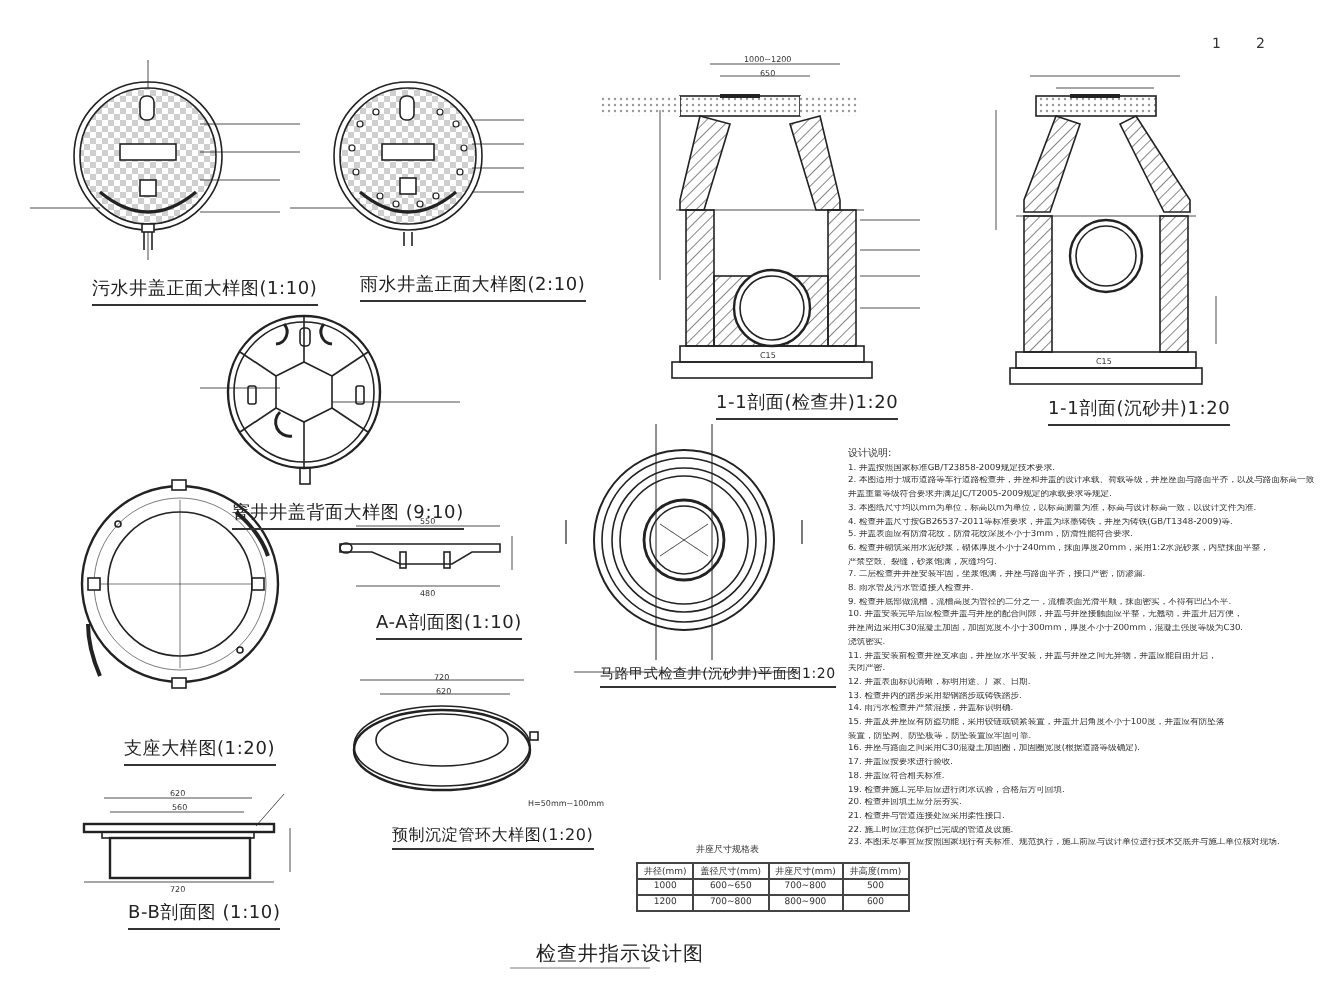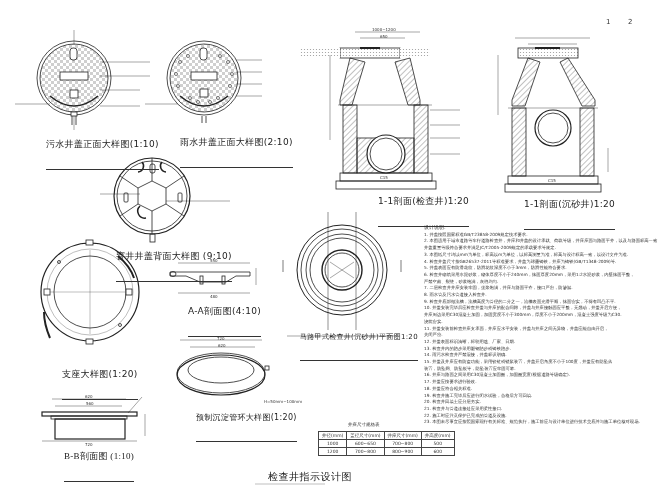--- a/index.html
+++ b/index.html
@@ -1,18 +1,18 @@
 <!DOCTYPE html>
 <html><head>
 <meta charset="utf-8">
 <style>
   html,body{margin:0;padding:0;background:#fff;}
   body{width:667px;height:500px;position:relative;overflow:hidden;font-family:"DejaVu Sans",sans-serif;color:#222;}
   svg{position:absolute;left:0;top:0;}
-  .cap{position:absolute;font-size:9px;color:#222;white-space:nowrap;border-bottom:1.5px solid #333;padding-bottom:18px;letter-spacing:0.3px;}
+  .cap{position:absolute;font-size:9px;color:#222;white-space:nowrap;border-bottom:1.5px solid #333;padding-bottom:1px;letter-spacing:0.3px;}
   .title{position:absolute;font-size:10px;color:#222;white-space:nowrap;letter-spacing:0.5px;}
   .pgnum{position:absolute;font-size:7px;color:#333;}
   .notes{position:absolute;left:424px;top:224px;width:240px;font-size:4.3px;line-height:6.7px;color:#333;}
   .notes .nh{font-size:5px;margin-bottom:1px;}
   .notes .ln{white-space:nowrap;overflow:hidden;}
   .tbl{position:absolute;left:318px;top:431px;border-collapse:collapse;font-size:4.5px;color:#333;}
   .tbl td,.tbl th{border:0.8px solid #444;padding:0 3px;height:7px;text-align:center;font-weight:normal;}
   .tblcap{position:absolute;left:348px;top:422px;font-size:4.5px;color:#333;}
   .note-s{position:absolute;font-size:4px;color:#333;white-space:nowrap;}
 </style>
@@ -211,28 +211,28 @@
 
     <line x1="255" y1="484" x2="325" y2="484" stroke-width="0.3"></line>
   </g>
 </svg>
 
 <div class="pgnum" style="left:606px;top:18px;">1</div>
 <div class="pgnum" style="left:628px;top:18px;">2</div>
 
 <div class="cap" style="left:46px;top:138px;">污水井盖正面大样图(1:10)</div>
 <div class="cap" style="left:180px;top:136px;">雨水井盖正面大样图(2:10)</div>
-<div class="cap" style="left:358px;top:195px;margin-left:20px;">1-1剖面(检查井)1:20</div>
+<div class="cap" style="left:358px;top:195px;">1-1剖面(检查井)1:20</div>
 <div class="cap" style="left:524px;top:198px;">1-1剖面(沉砂井)1:20</div>
 <div class="cap" style="left:116px;top:250px;">窨井井盖背面大样图 (9:10)</div>
-<div class="cap" style="left:188px;top:305px;">A-A剖面图(4:10)</div>
+<div class="cap" style="left:188px;top:305px;">A-A剖面图(1:10)</div>
 <div class="cap" style="left:62px;top:368px;">支座大样图(1:20)</div>
 <div class="cap" style="left:300px;top:332px;font-size:7px;">马路甲式检查井(沉砂井)平面图1:20</div>
 <div class="cap" style="left:196px;top:412px;font-size:8px;">预制沉淀管环大样图(1:20)</div>
-<div class="cap" style="left:64px;top:450px;font-family:Liberation Serif, serif;">B-B剖面图 (1:10)</div>
+<div class="cap" style="left:64px;top:450px;">B-B剖面图 (1:10)</div>
 
 <div class="note-s" style="left:264px;top:399px;">H=50mm~100mm</div>
 <div class="note-s" style="left:217px;top:336px;">720</div>
 <div class="note-s" style="left:218px;top:343px;">620</div>
 <div class="note-s" style="left:210px;top:258px;">550</div>
 <div class="note-s" style="left:210px;top:294px;">480</div>
 <div class="note-s" style="left:85px;top:394px;">620</div>
 <div class="note-s" style="left:86px;top:401px;">560</div>
 <div class="note-s" style="left:85px;top:442px;">720</div>
 <div class="note-s" style="left:372px;top:27px;">1000~1200</div>

